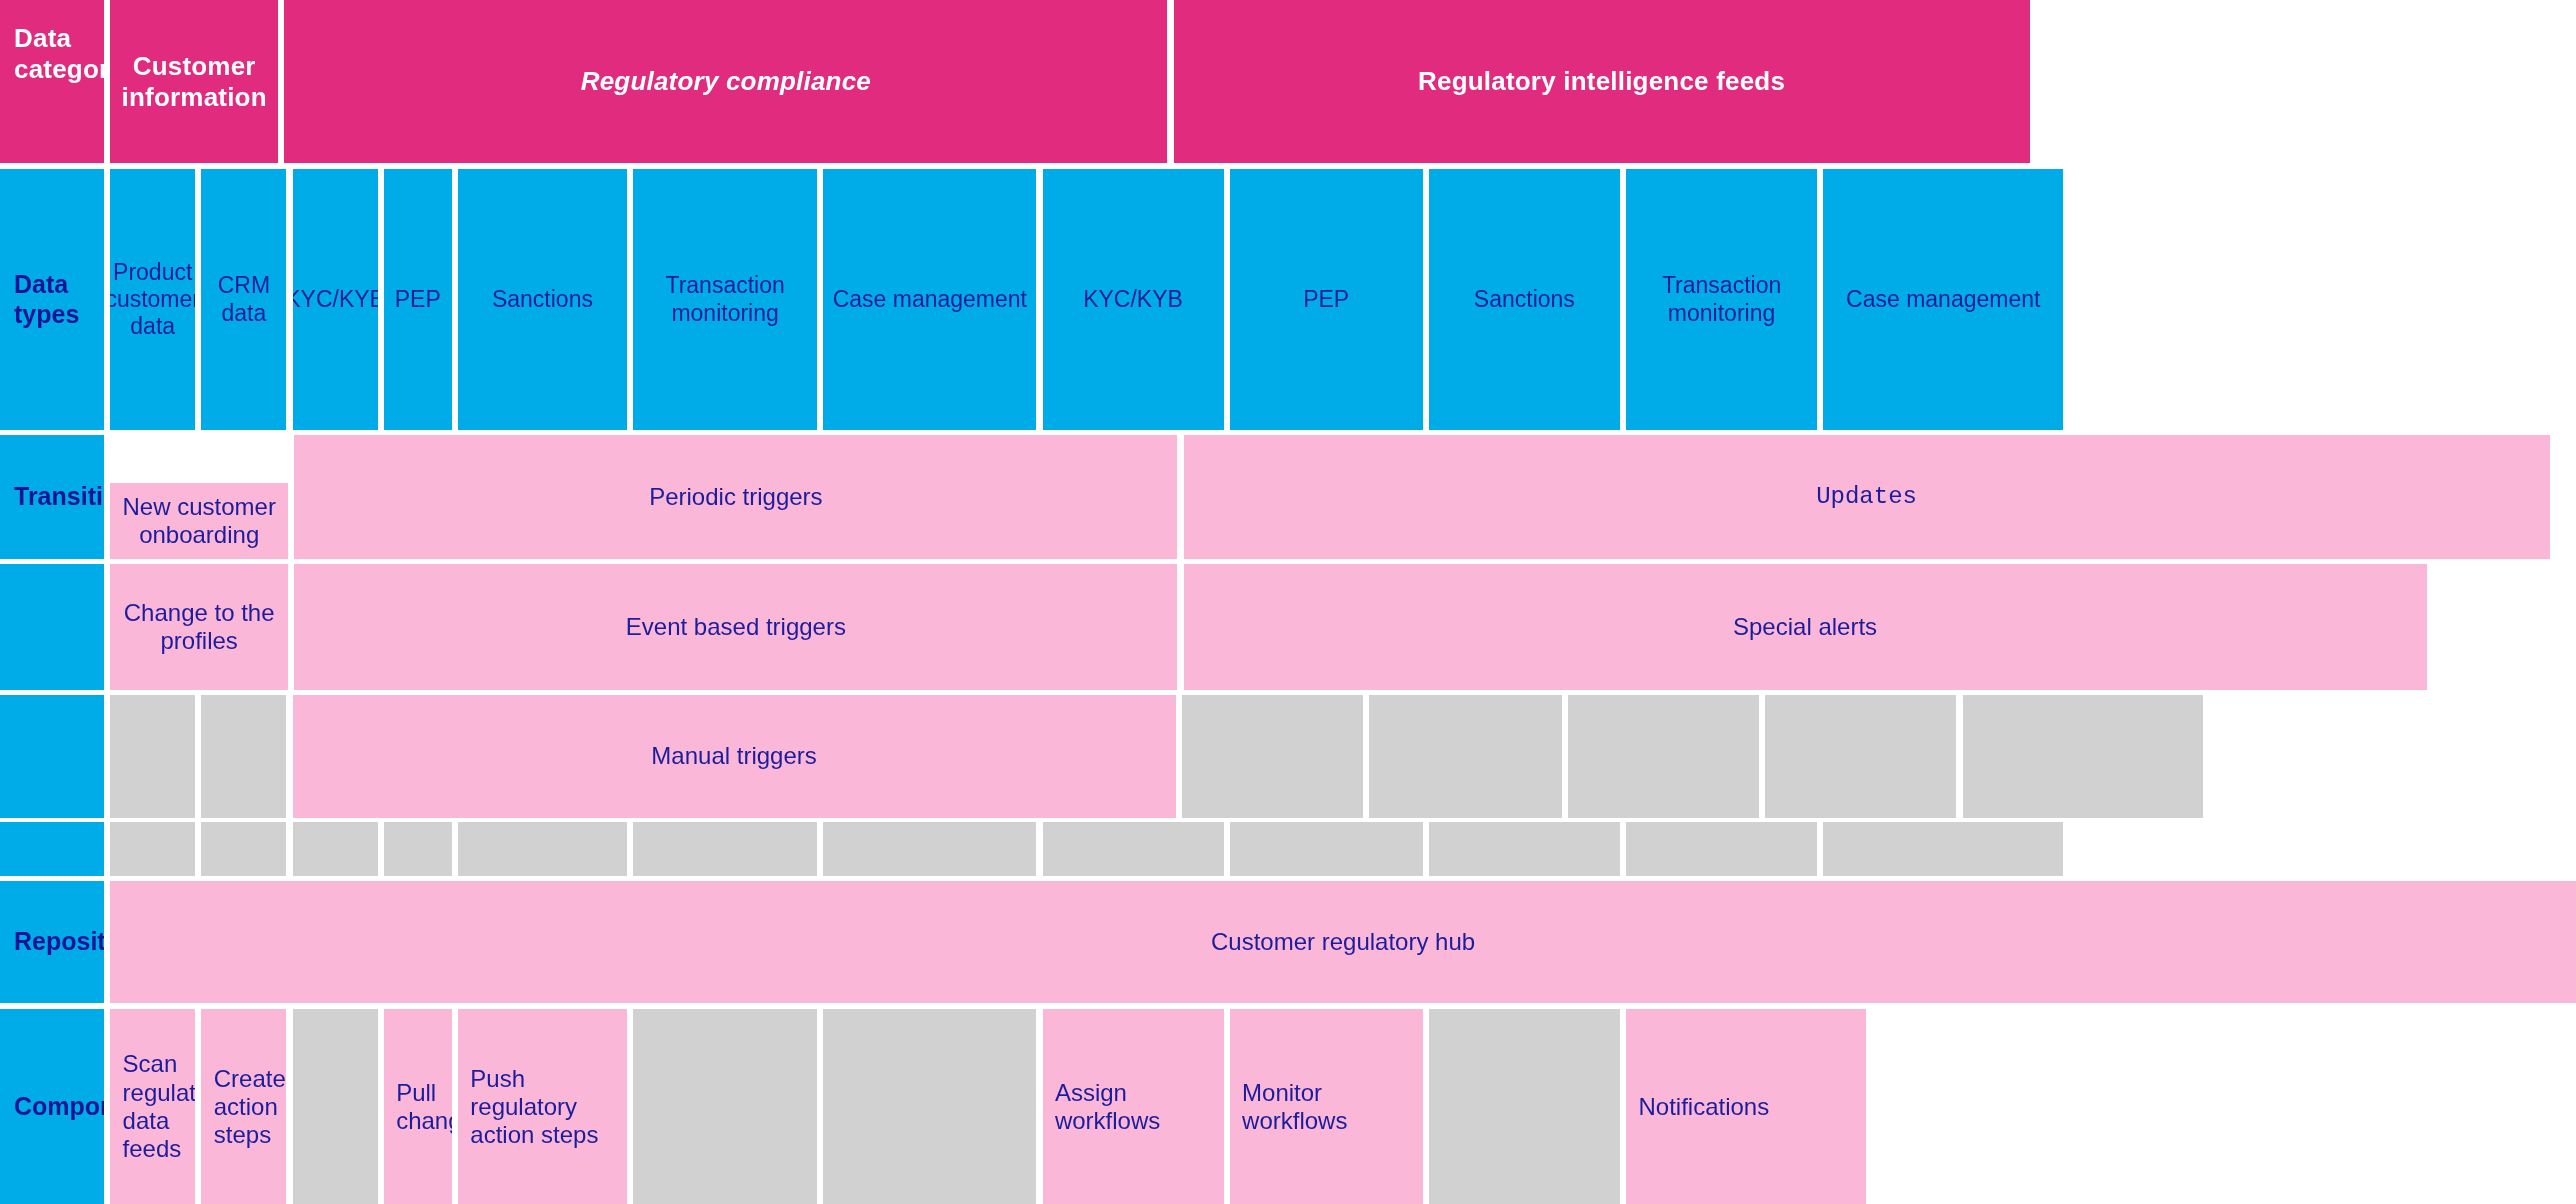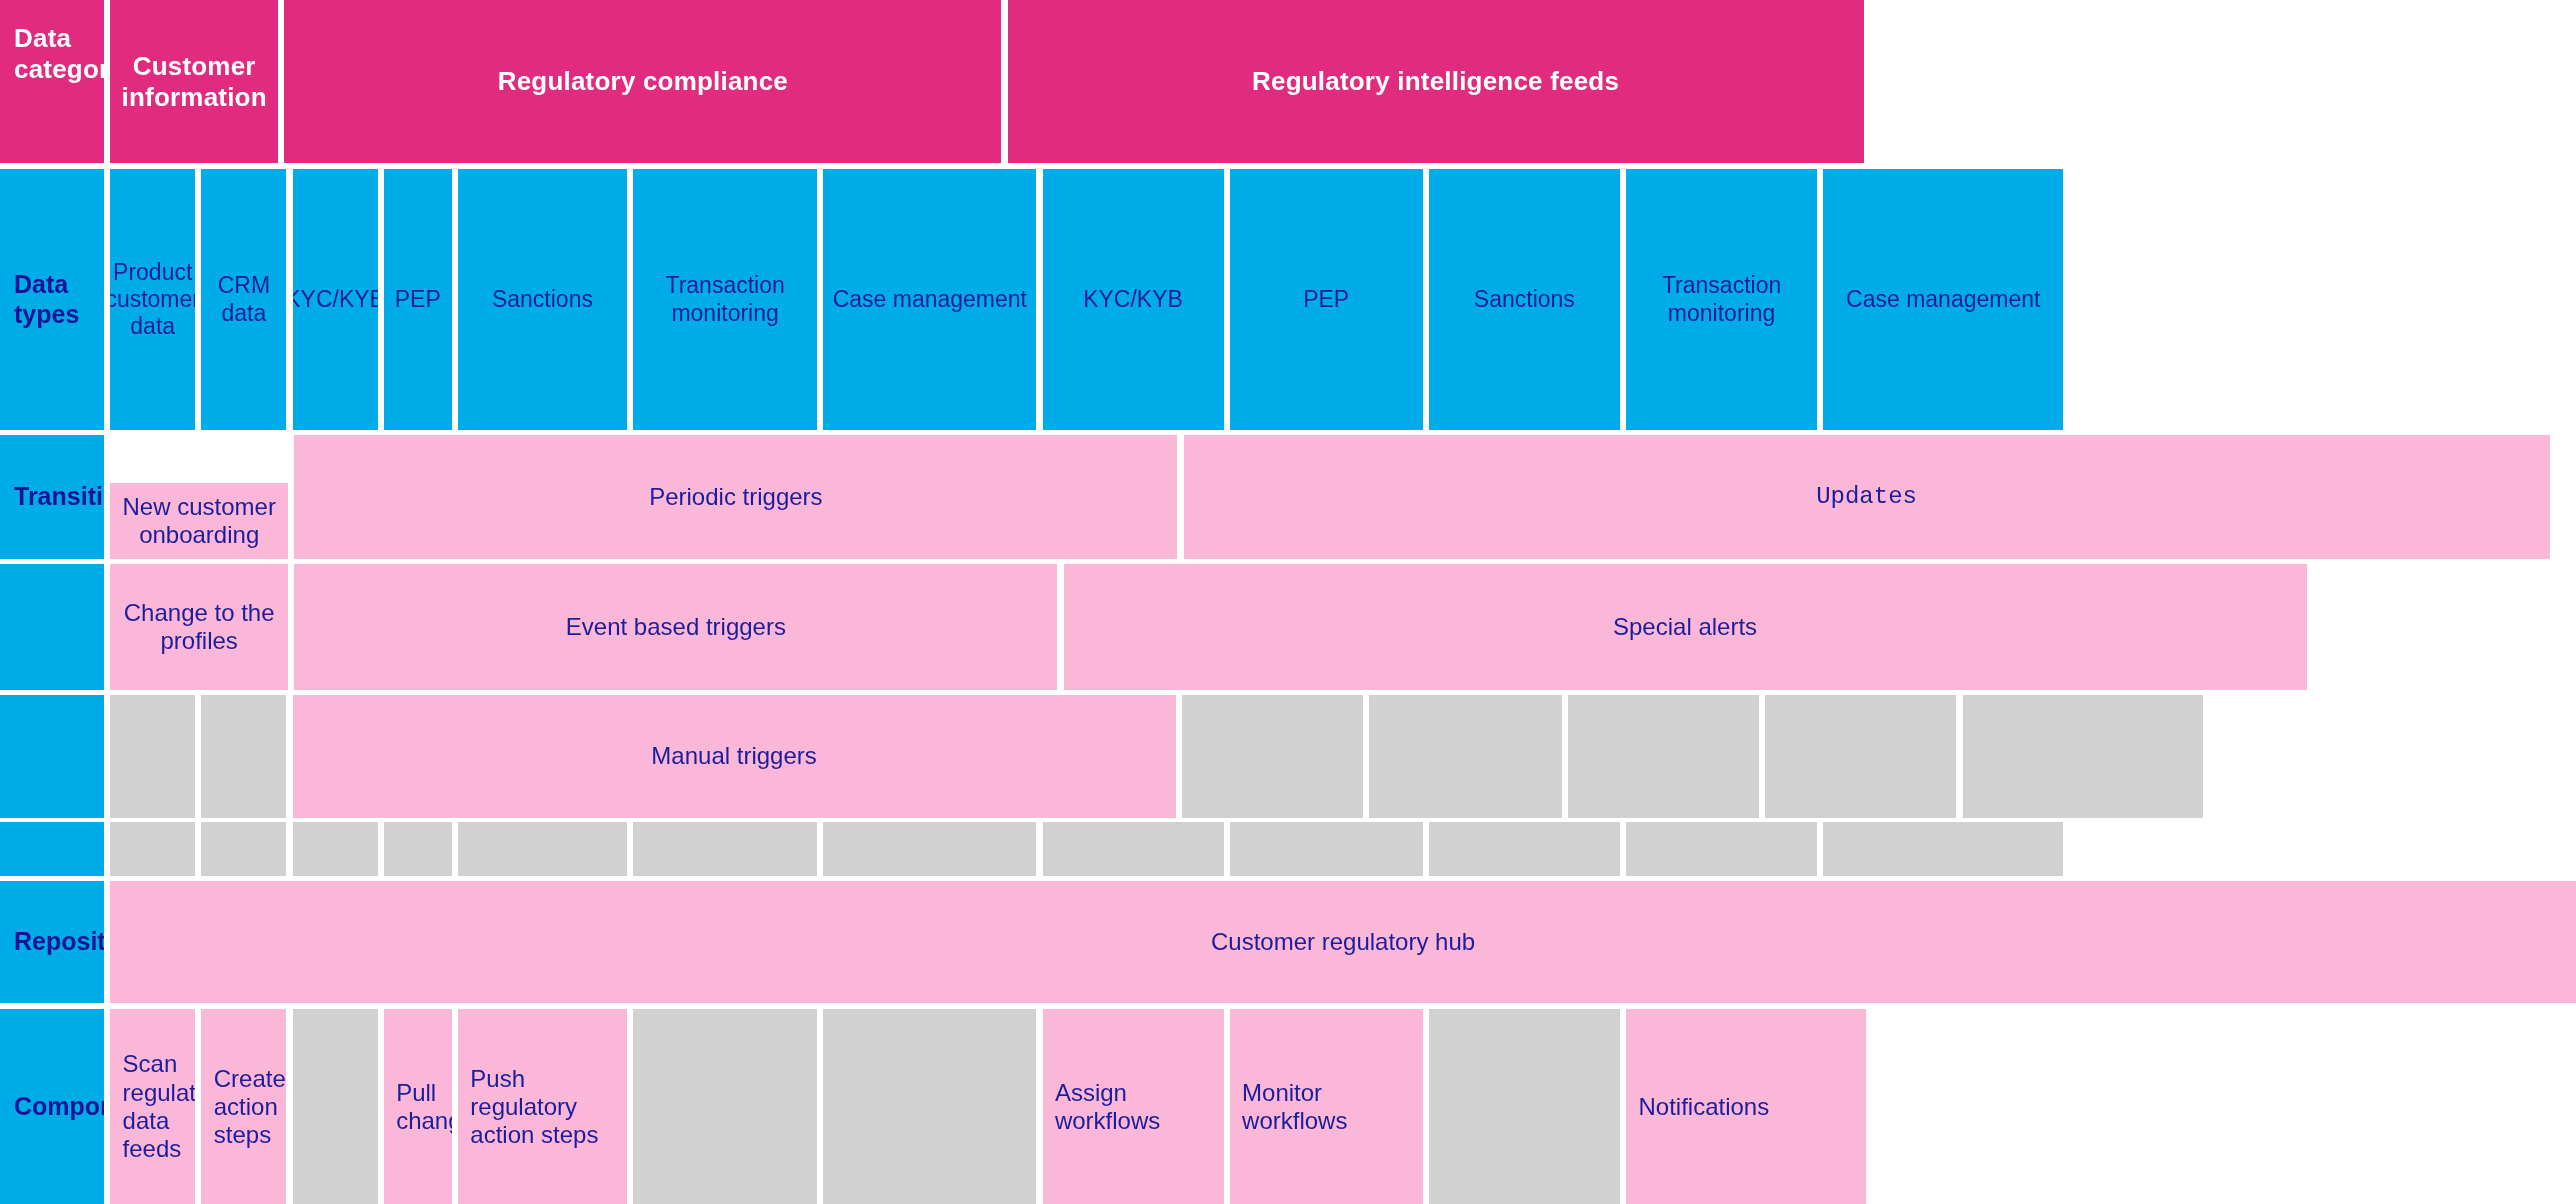--- a/index.html
+++ b/index.html
@@ -99,21 +99,21 @@
   }
 </style>
 </head>
 <body>
 
 <div id="matrix">
 
   <div class="band" id="band-categories">
     <div class="cell c-magenta label-head" style="width:104px; justify-content:flex-start; text-align:left; padding-left:14px;">Data categories</div>
     <div class="cell c-magenta" style="width:168px;">Customer information</div>
-    <div class="cell c-magenta" style="width:717px;">Regulatory compliance</div>
+    <div class="cell c-magenta" style="width:883px;font-style:italic;">Regulatory compliance</div>
     <div class="cell c-magenta" style="width:856px;">Regulatory intelligence feeds</div>
   </div>
 
   <div class="band" id="band-types">
     <div class="cell c-blue-label" style="width:104px;">Data types</div>
     <div class="cell c-blue" style="width:85px;">Product customer data</div>
     <div class="cell c-blue" style="width:85px;">CRM data</div>
     <div class="cell c-blue" style="width:85px;">KYC/KYB</div>
     <div class="cell c-blue" style="width:68px;">PEP</div>
     <div class="cell c-blue" style="width:169px;">Sanctions</div>
@@ -129,21 +129,21 @@
   <div class="band" id="band-trans1">
     <div class="cell c-blue-label" style="width:104px;">Transitions</div>
     <div class="cell c-pink" style="width:178px;margin-top:48px;">New customer onboarding</div>
     <div class="cell c-pink" style="width:883px;">Periodic triggers</div>
     <div class="cell c-pink" style="width:1366px;font-family:Liberation Mono, monospace;">Updates</div>
   </div>
 
   <div class="band" id="band-trans2">
     <div class="cell c-blue" style="width:104px;"></div>
     <div class="cell c-pink" style="width:178px;">Change to the profiles</div>
-    <div class="cell c-pink" style="width:763px;">Event based triggers</div>
+    <div class="cell c-pink" style="width:883px;">Event based triggers</div>
     <div class="cell c-pink" style="width:1243px;">Special alerts</div>
   </div>
 
   <div class="band" id="band-trans3">
     <div class="cell c-blue" style="width:104px;"></div>
     <div class="cell c-grey" style="width:85px;"></div>
     <div class="cell c-grey" style="width:85px;"></div>
     <div class="cell c-pink" style="width:883px;">Manual triggers</div>
     <div class="cell c-grey" style="width:181px;"></div>
     <div class="cell c-grey" style="width:193px;"></div>

